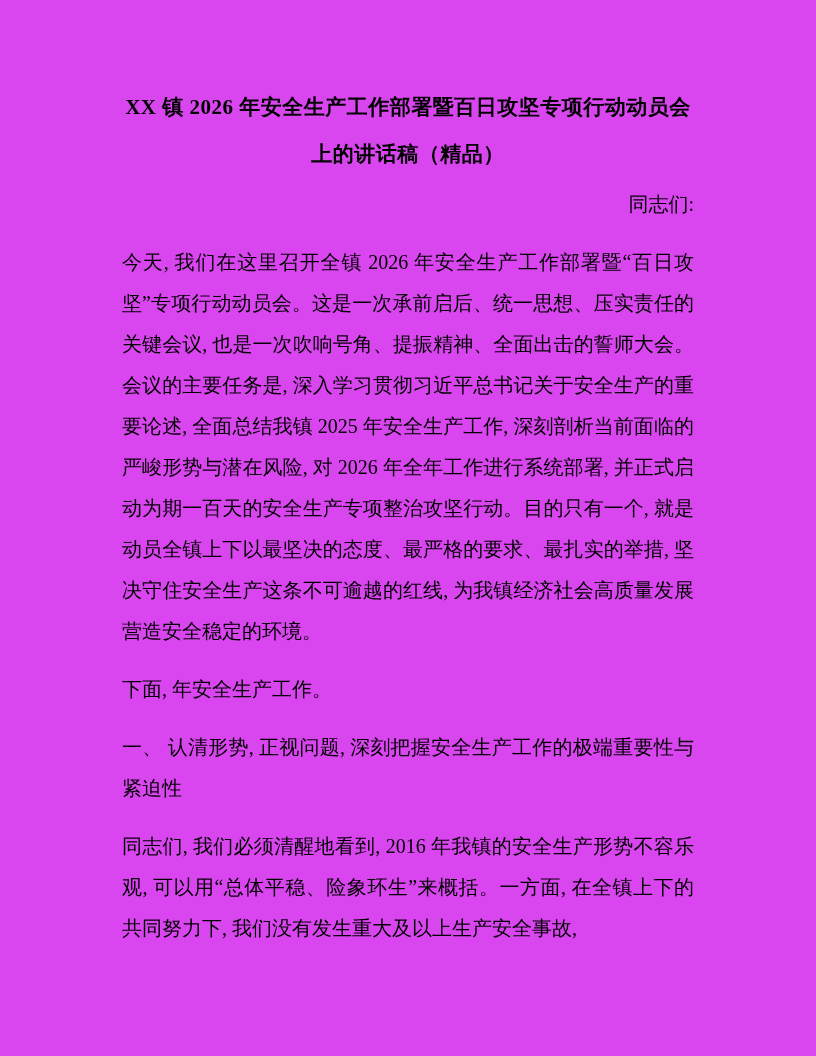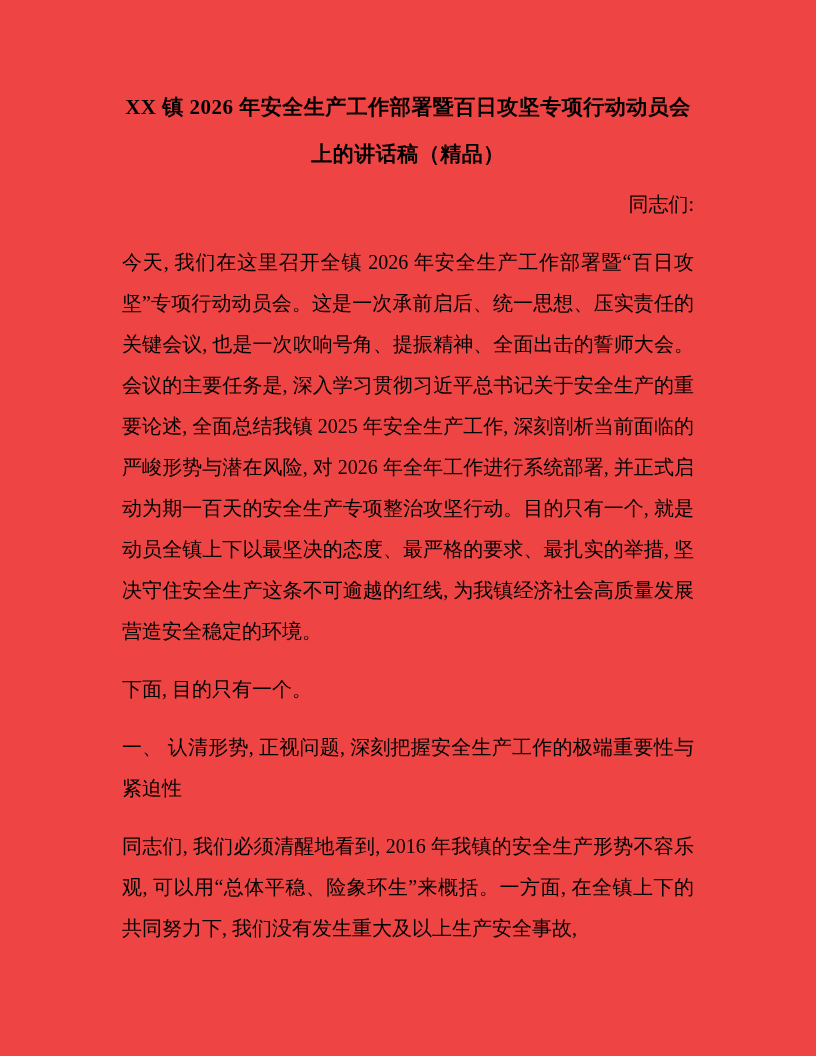--- a/index.html
+++ b/index.html
@@ -5,21 +5,21 @@
   html, body {
     margin: 0;
     padding: 0;
     background: #ffffff;
   }
   .page {
     position: relative;
     box-sizing: border-box;
     width: 816px;
     height: 1056px;
-    background: #ef4444;
+    background: #d946ef;
     color: #000000;
     padding: 84px 122px 0 122px;
     overflow: hidden;
     font-family: "Liberation Serif", "DejaVu Serif", serif;
   }
   .doc-title {
     margin: 0;
     font-size: 21px;
     font-weight: bold;
     line-height: 47px;
@@ -47,18 +47,18 @@
 </head>
 <body>
 
 <div class="page">
   <h1 class="doc-title">XX 镇 2026 年安全生产工作部署暨百日攻坚专项行动动员会上的讲话稿（精品）</h1>
 
   <p class="para salutation">同志们:</p>
 
   <p class="para">今天, 我们在这里召开全镇 2026 年安全生产工作部署暨“百日攻坚”专项行动动员会。这是一次承前启后、统一思想、压实责任的关键会议, 也是一次吹响号角、提振精神、全面出击的誓师大会。会议的主要任务是, 深入学习贯彻习近平总书记关于安全生产的重要论述, 全面总结我镇 2025 年安全生产工作, 深刻剖析当前面临的严峻形势与潜在风险, 对 2026 年全年工作进行系统部署, 并正式启动为期一百天的安全生产专项整治攻坚行动。目的只有一个, 就是动员全镇上下以最坚决的态度、最严格的要求、最扎实的举措, 坚决守住安全生产这条不可逾越的红线, 为我镇经济社会高质量发展营造安全稳定的环境。</p>
 
-  <p class="para transition">下面, 目的只有一个。</p>
+  <p class="para transition">下面, 年安全生产工作。</p>
 
   <p class="para section-heading">一、 认清形势, 正视问题, 深刻把握安全生产工作的极端重要性与紧迫性</p>
 
   <p class="para">同志们, 我们必须清醒地看到, 2016 年我镇的安全生产形势不容乐观, 可以用“总体平稳、险象环生”来概括。一方面, 在全镇上下的共同努力下, 我们没有发生重大及以上生产安全事故,</p>
 </div>
 
 </body></html>

